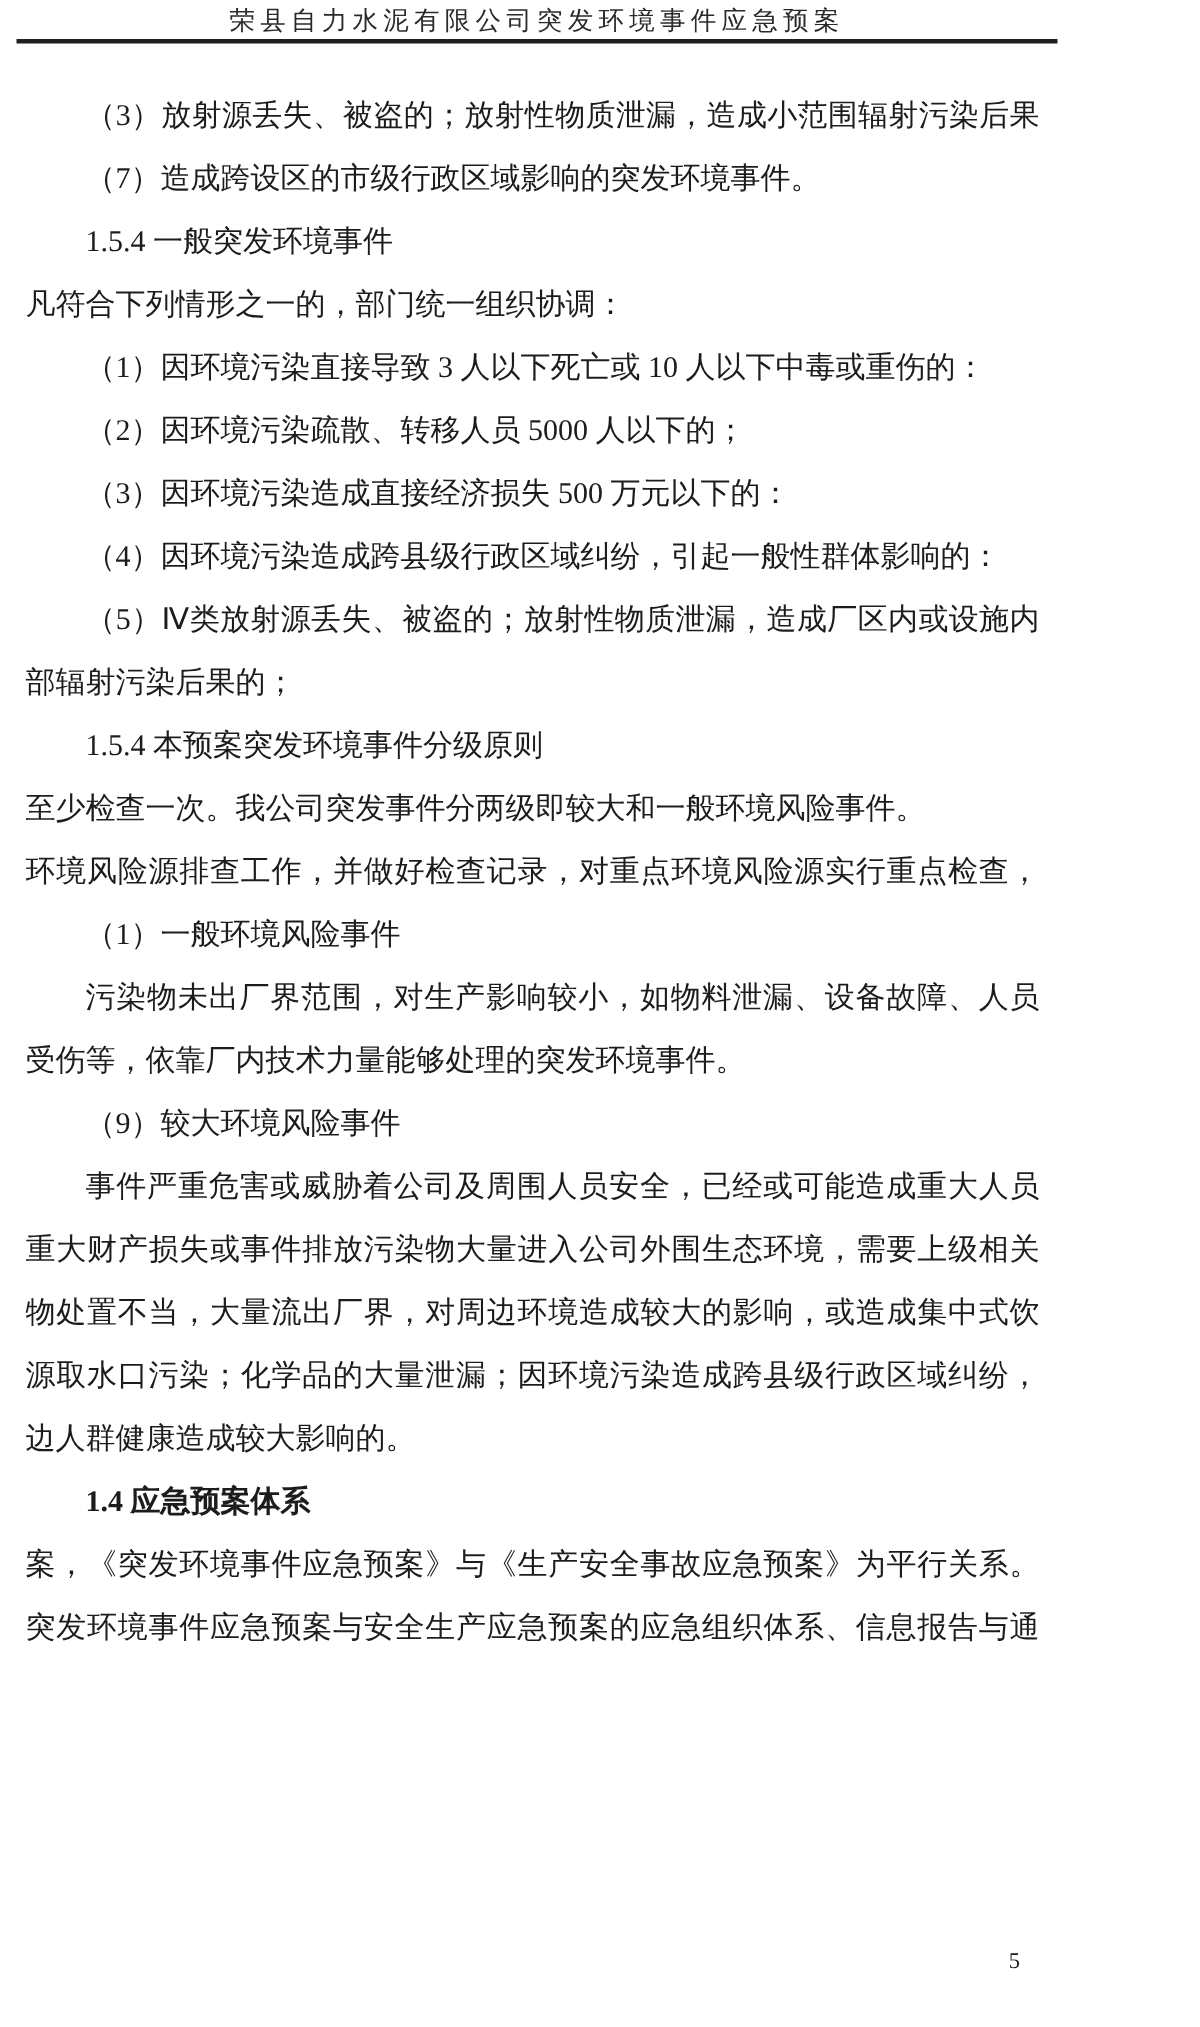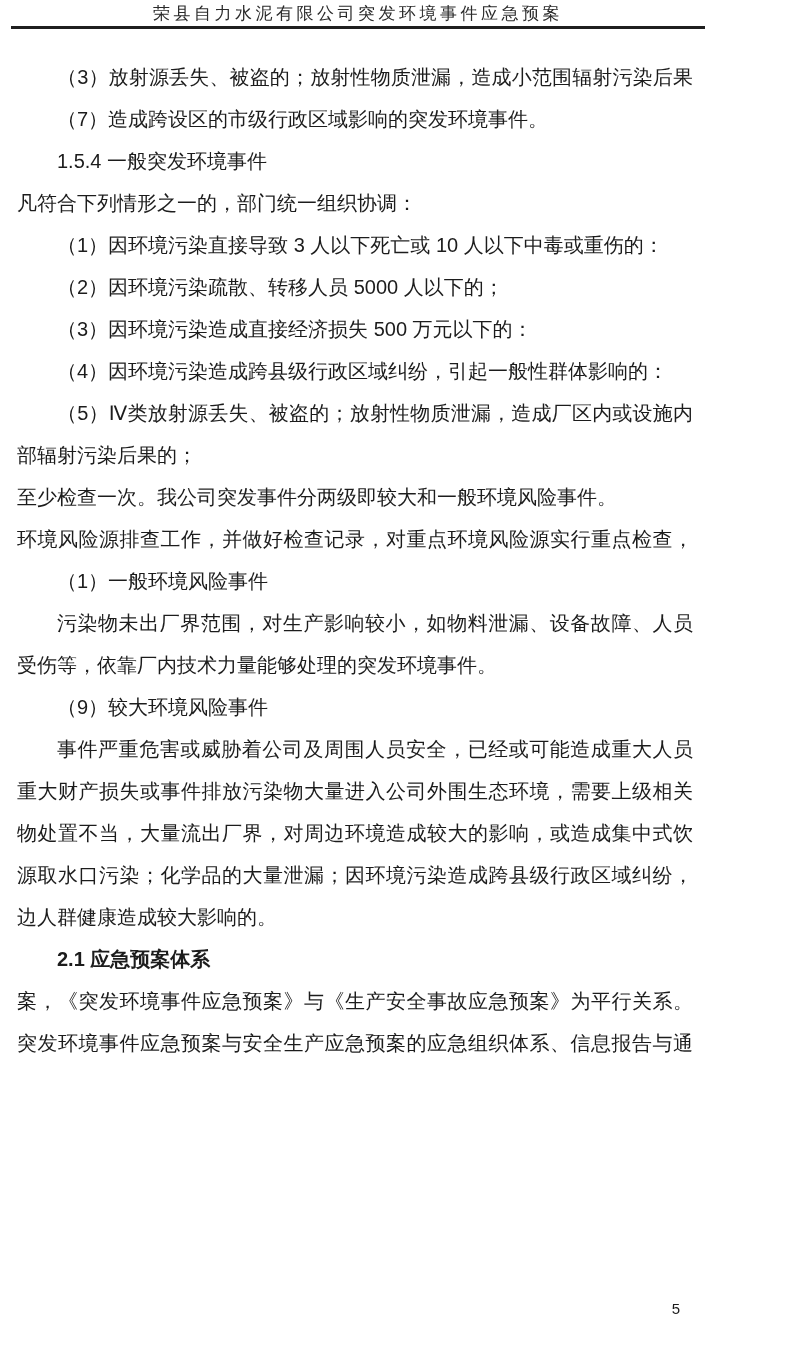--- a/index.html
+++ b/index.html
@@ -6,21 +6,21 @@
     margin: 0;
     padding: 0;
     background: #ffffff;
   }
   .page {
     position: relative;
     width: 716px;
     height: 1351px;
     background: #ffffff;
     overflow: hidden;
-    font-family: Liberation Sans, sans-serif;
+    font-family: Liberation Serif, serif;
     color: #1c1c1c;
   }
   .doc-header {
     padding-top: 3px;
     text-align: center;
   }
   .doc-header .title {
     font-size: 17px;
     line-height: 21px;
     letter-spacing: 3.5px;
@@ -76,31 +76,32 @@
       <div class="line indent fill">（3）放射源丢失、被盗的；放射性物质泄漏，造成小范围辐射污染后果的；</div>
       <div class="line indent">（7）造成跨设区的市级行政区域影响的突发环境事件。</div>
       <div class="line indent">1.5.4 一般突发环境事件</div>
       <div class="line">凡符合下列情形之一的，部门统一组织协调：</div>
       <div class="line indent">（1）因环境污染直接导致 3 人以下死亡或 10 人以下中毒或重伤的：</div>
       <div class="line indent">（2）因环境污染疏散、转移人员 5000 人以下的；</div>
       <div class="line indent">（3）因环境污染造成直接经济损失 500 万元以下的：</div>
       <div class="line indent">（4）因环境污染造成跨县级行政区域纠纷，引起一般性群体影响的：</div>
       <div class="line indent fill">（5）Ⅳ类放射源丢失、被盗的；放射性物质泄漏，造成厂区内或设施内局</div>
       <div class="line">部辐射污染后果的；</div>
+      <div class="line indent">1.5.4 本预案突发环境事件分级原则</div>
       <div class="line">至少检查一次。我公司突发事件分两级即较大和一般环境风险事件。</div>
       <div class="line fill">环境风险源排查工作，并做好检查记录，对重点环境风险源实行重点检查，每月</div>
       <div class="line indent">（1）一般环境风险事件</div>
       <div class="line indent fill">污染物未出厂界范围，对生产影响较小，如物料泄漏、设备故障、人员轻微</div>
       <div class="line">受伤等，依靠厂内技术力量能够处理的突发环境事件。</div>
       <div class="line indent">（9）较大环境风险事件</div>
       <div class="line indent fill">事件严重危害或威胁着公司及周围人员安全，已经或可能造成重大人员伤亡、</div>
       <div class="line fill">重大财产损失或事件排放污染物大量进入公司外围生态环境，需要上级相关政府</div>
       <div class="line fill">物处置不当，大量流出厂界，对周边环境造成较大的影响，或造成集中式饮用水</div>
       <div class="line fill">源取水口污染；化学品的大量泄漏；因环境污染造成跨县级行政区域纠纷，对周</div>
       <div class="line">边人群健康造成较大影响的。</div>
-      <div class="line indent bold">2.1 应急预案体系</div>
+      <div class="line indent bold">1.4 应急预案体系</div>
       <div class="line fill">案，《突发环境事件应急预案》与《生产安全事故应急预案》为平行关系。公司</div>
       <div class="line fill">突发环境事件应急预案与安全生产应急预案的应急组织体系、信息报告与通报、</div>
     </div>
 
   <div class="page-number">5</div>
 
 </div>
 
 </body></html>

